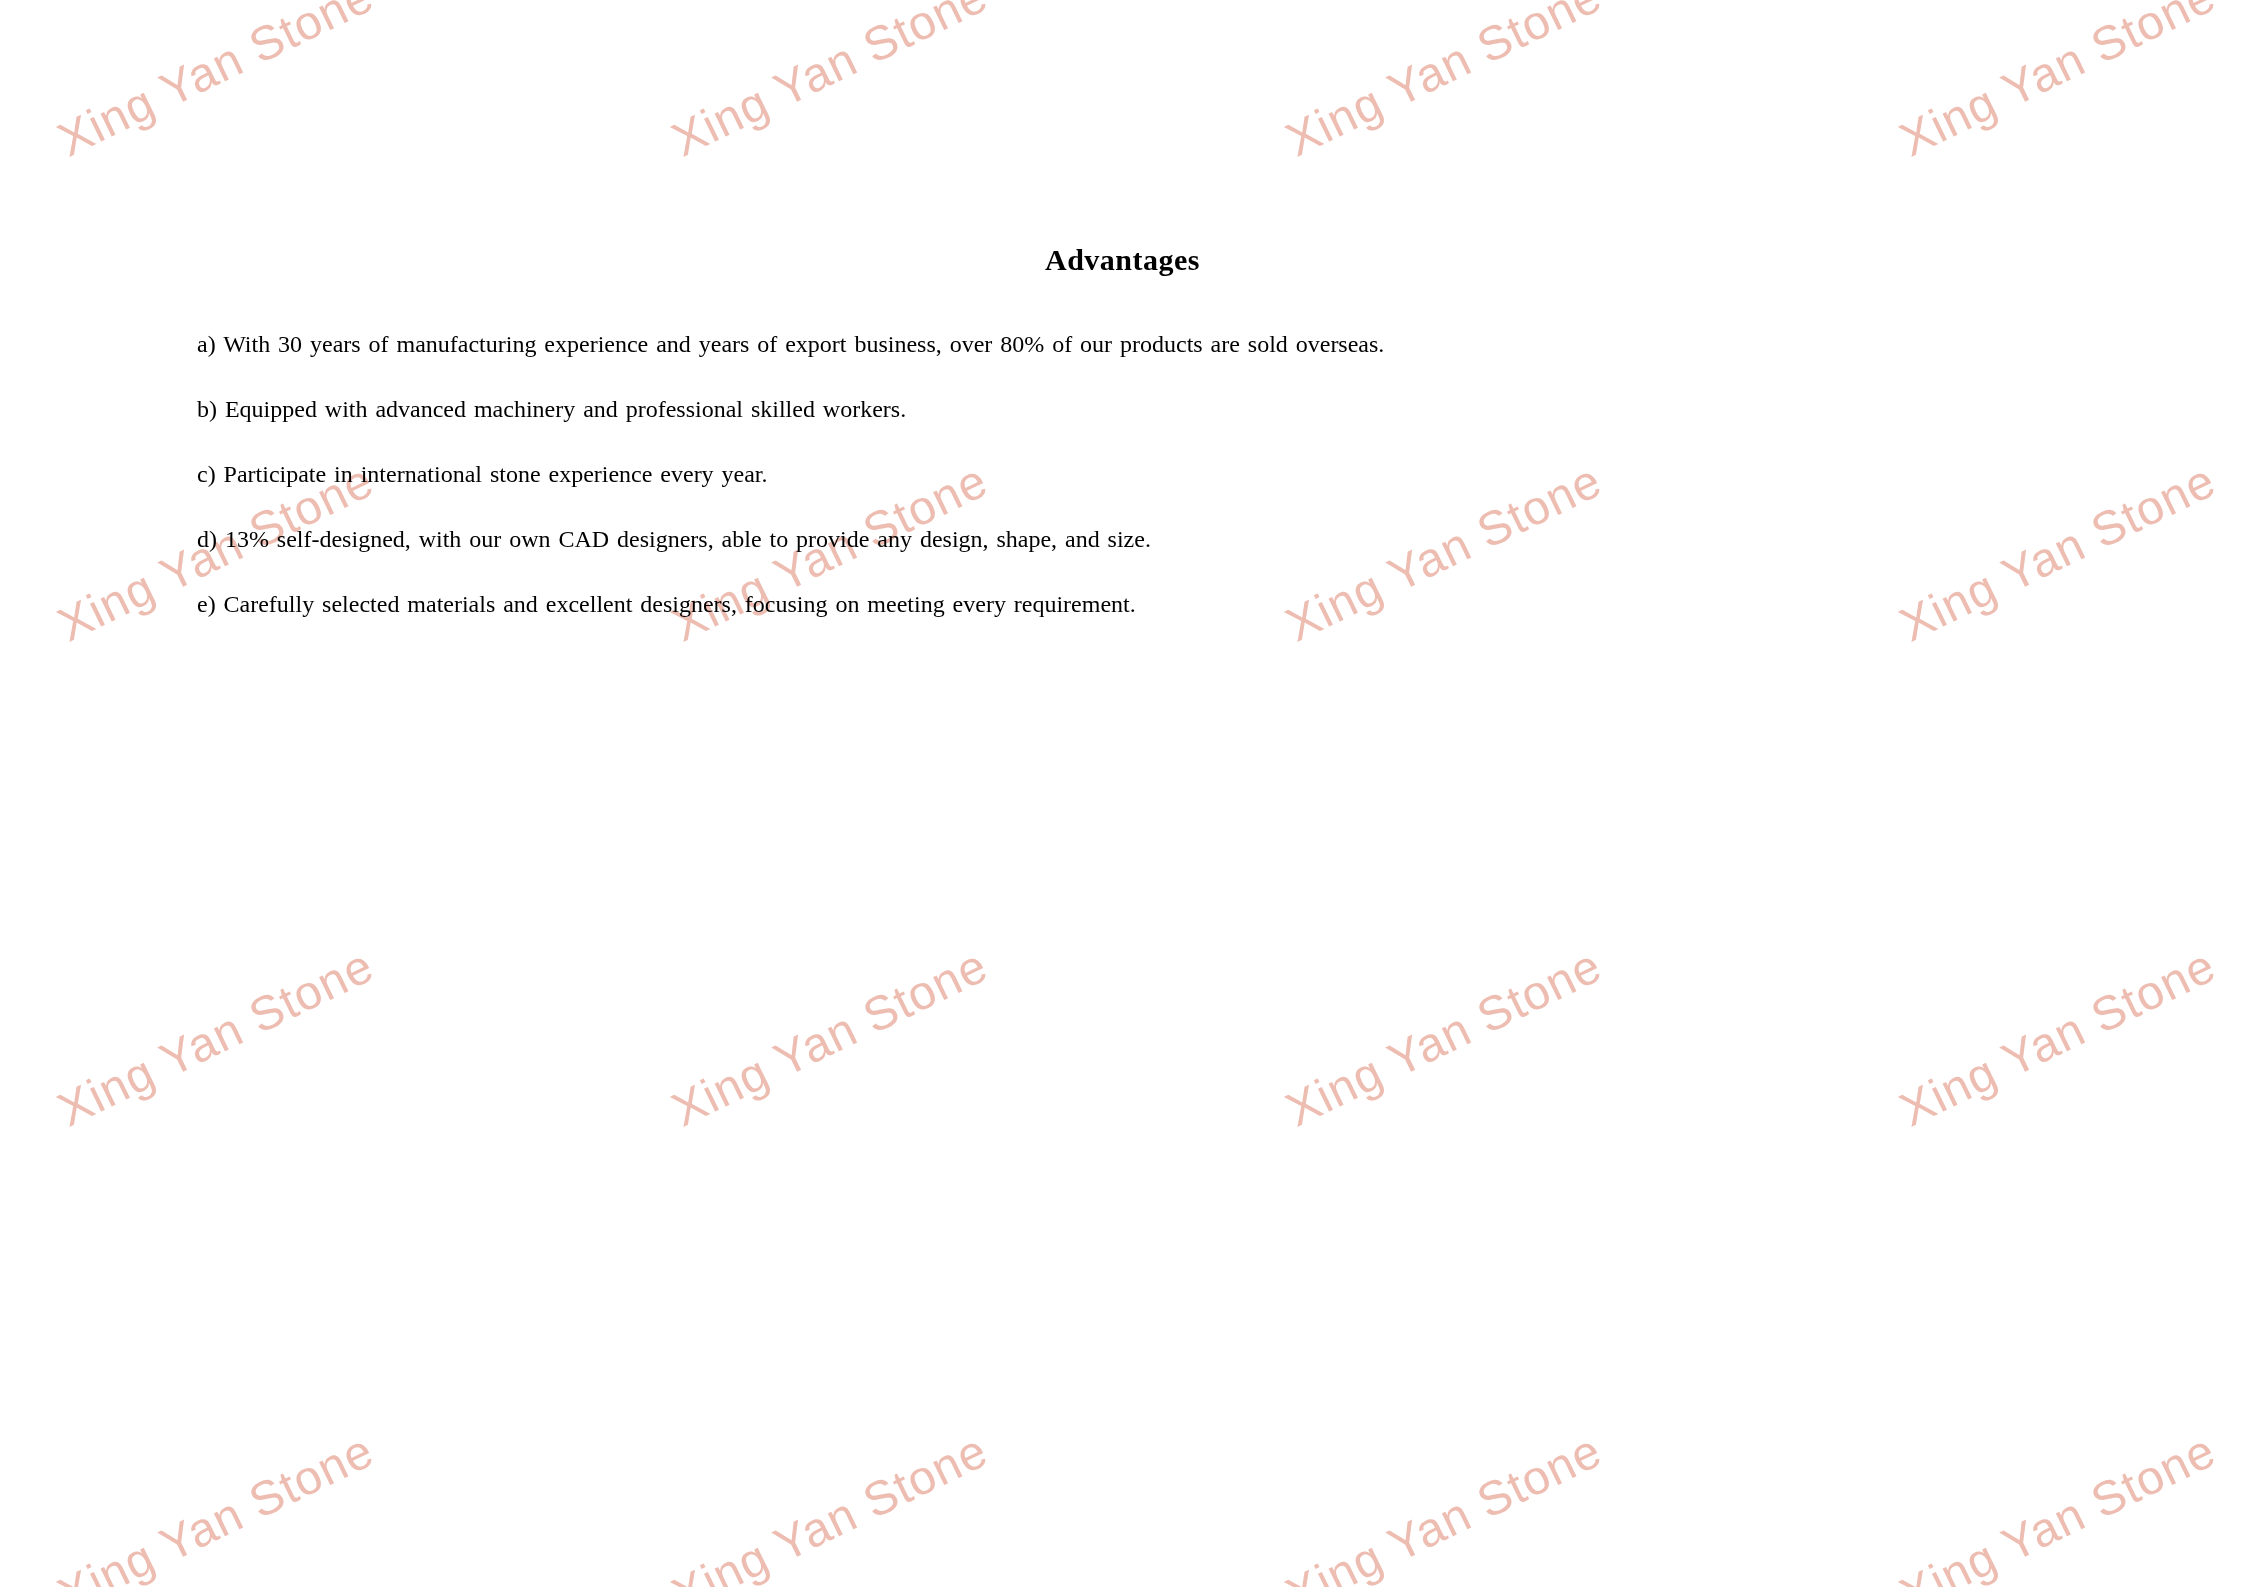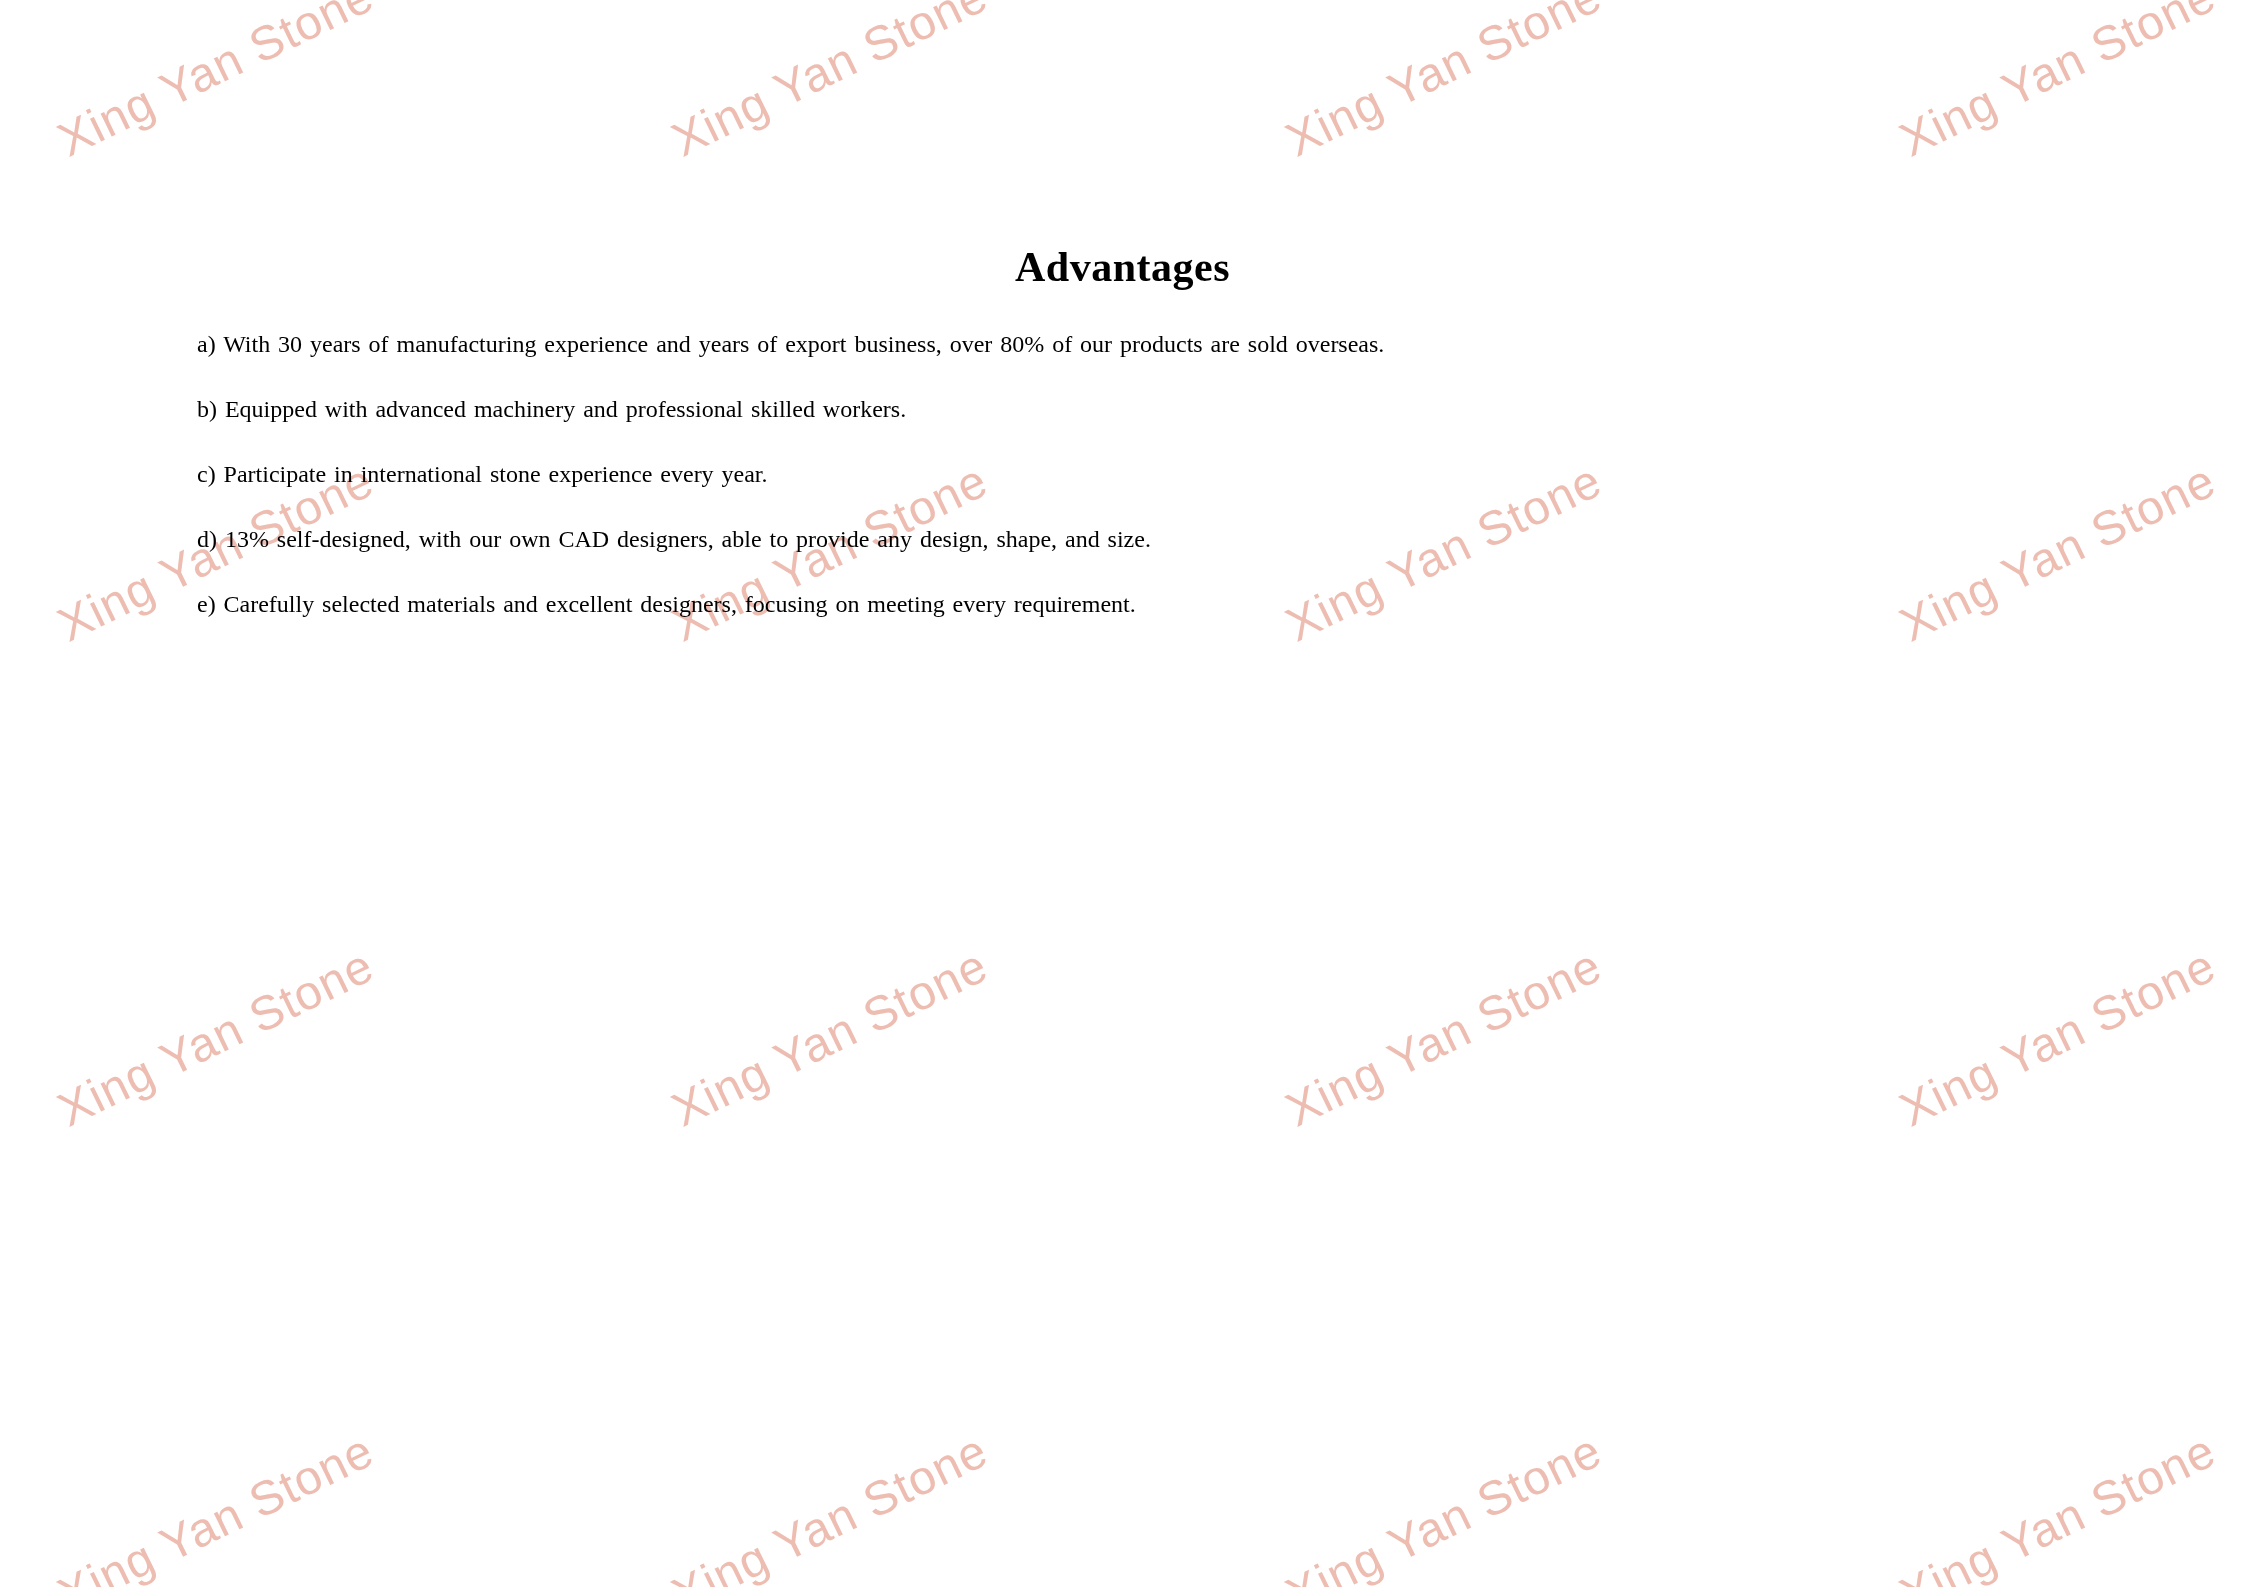--- a/index.html
+++ b/index.html
@@ -44,21 +44,21 @@
     left: 0; top: 0;
     width: 100%; height: 100%;
     z-index: 1;
   }
   .doc-title {
     position: absolute;
     top: 243px;
     left: 0;
     width: 2245px;
     text-align: center;
-    font-size: 42px;
+    font-size: 30px;
     font-weight: bold;
     color: #000000;
     letter-spacing: 0.5px;
   }
   .advantage-list {
     position: absolute;
     left: 197px;
     top: 312px;
     width: 1900px;
   }

